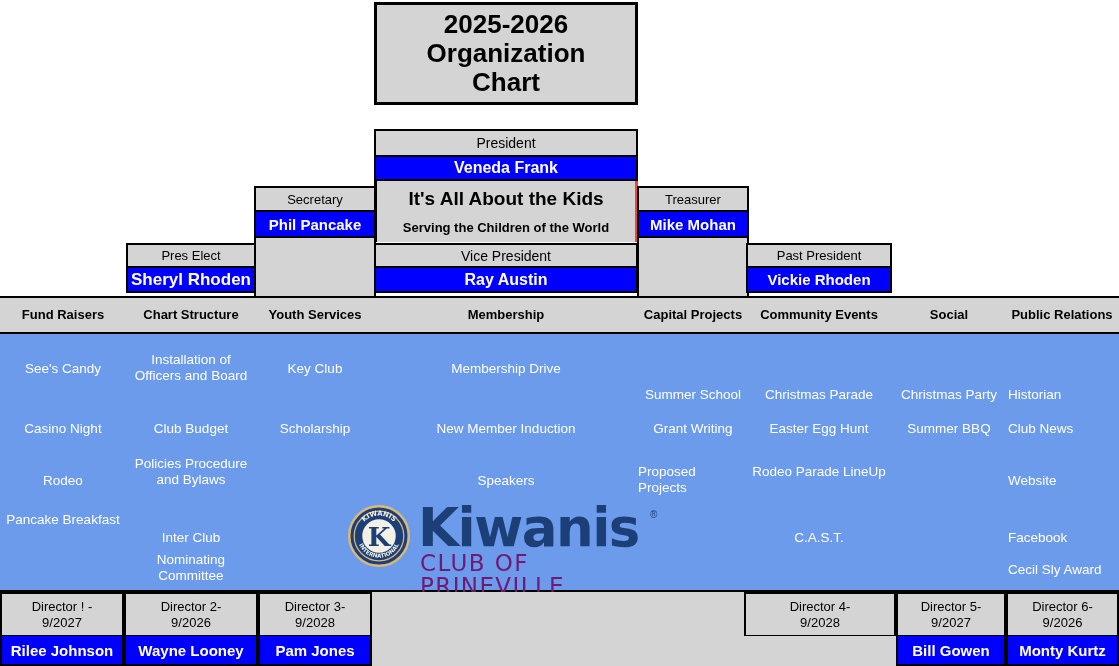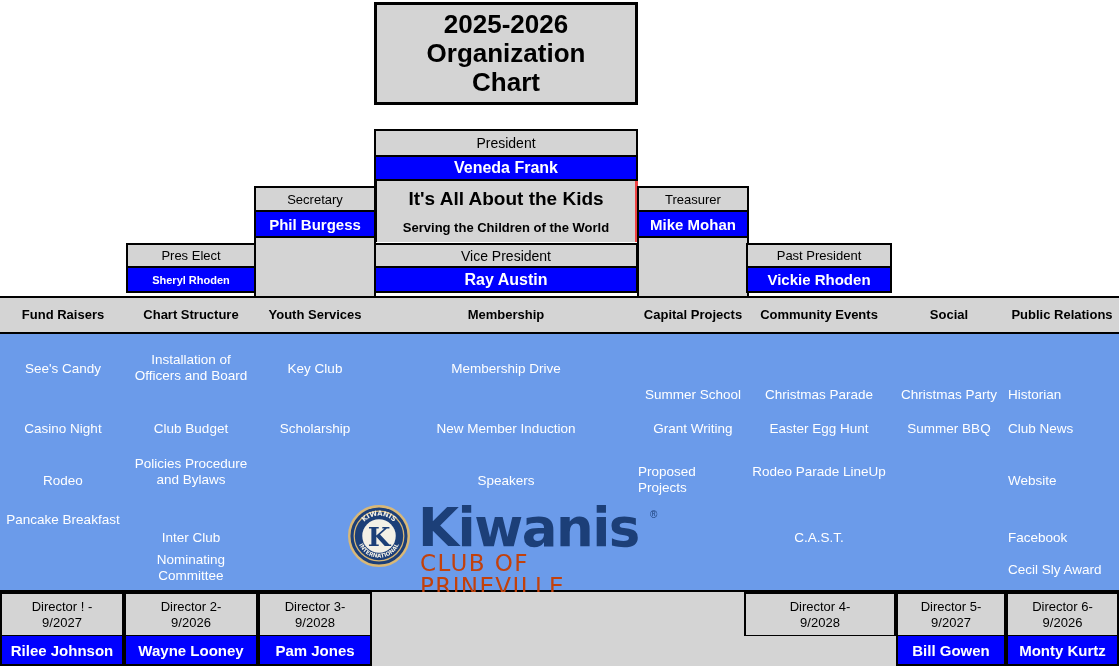--- a/index.html
+++ b/index.html
@@ -66,21 +66,21 @@
   .logo{position:absolute;left:348px;top:503px;width:320px;height:74px;}
   .logo .seal{position:absolute;left:0;top:2px;width:62px;height:62px;}
   .logo .word{
     position:absolute;left:70px;top:-2px;
     font-size:53px;font-weight:bold;color:#1c3f78;
     font-family:"DejaVu Sans", sans-serif;letter-spacing:-1.5px;line-height:1;
   }
   .logo .reg{position:absolute;left:302px;top:6px;font-size:10px;color:#1c3f78;}
   .logo .sub{
     position:absolute;left:72px;top:49px;
-    font-size:23px;color:#c2410c;letter-spacing:1.4px;line-height:1;
+    font-size:23px;color:#701a75;letter-spacing:1.4px;line-height:1;
     font-family:"DejaVu Sans", sans-serif;
   }
 
   
   .dirband{position:absolute;left:0;top:592px;width:1119px;height:74px;background:#d4d4d4;}
   .dircell{position:absolute;top:0;height:74px;box-sizing:border-box;}
   .dirrole{
     height:44px;background:#d4d4d4;border:2px solid #000;border-bottom:1px solid #000;
     display:flex;align-items:center;justify-content:center;text-align:center;
     font-size:13px;color:#000;line-height:1.2;box-sizing:border-box;
@@ -109,29 +109,29 @@
 
   <div class="box motto" style="left:374px;top:181px;width:264px;height:61px;">
     <div style="font-size:19px;">It's All About the Kids</div>
     <div style="font-size:13px;">Serving the Children of the World</div>
   </div>
 
   <div class="box role" style="left:374px;top:243px;width:264px;height:23px;font-size:14px;border-top:2px solid #000;">Vice President</div>
   <div class="box person" style="left:374px;top:266px;width:264px;height:27px;font-size:16px;">Ray Austin</div>
 
   <div class="box role" style="left:254px;top:186px;width:122px;height:24px;font-size:13px;">Secretary</div>
-  <div class="box person" style="left:254px;top:210px;width:122px;height:28px;font-size:15px;">Phil Burgess</div>
+  <div class="box person" style="left:254px;top:210px;width:122px;height:28px;font-size:15px;">Phil Pancake</div>
   <div class="filler" style="position:absolute;left:254px;top:238px;width:122px;height:58px;"></div>
 
   <div class="box role" style="left:637px;top:186px;width:112px;height:24px;font-size:13px;">Treasurer</div>
   <div class="box person" style="left:637px;top:210px;width:112px;height:28px;font-size:15px;">Mike Mohan</div>
   <div class="filler" style="position:absolute;left:637px;top:238px;width:112px;height:58px;"></div>
 
   <div class="box role" style="left:126px;top:243px;width:130px;height:23px;font-size:13px;">Pres Elect</div>
-  <div class="box person" style="left:126px;top:266px;width:130px;height:27px;font-size:11px;">Sheryl Rhoden</div>
+  <div class="box person" style="left:126px;top:266px;width:130px;height:27px;font-size:17px;">Sheryl Rhoden</div>
 
   <div class="box role" style="left:746px;top:243px;width:146px;height:23px;font-size:13px;">Past President</div>
   <div class="box person" style="left:746px;top:266px;width:146px;height:27px;font-size:15px;">Vickie Rhoden</div>
 
   <div class="headerband">
     <div class="hcell" style="left:0px;width:126px;">Fund Raisers</div>
     <div class="hcell" style="left:126px;width:130px;">Chart Structure</div>
     <div class="hcell" style="left:256px;width:118px;">Youth Services</div>
     <div class="hcell" style="left:374px;width:264px;">Membership</div>
     <div class="hcell" style="left:634px;width:118px;">Capital Projects</div>

